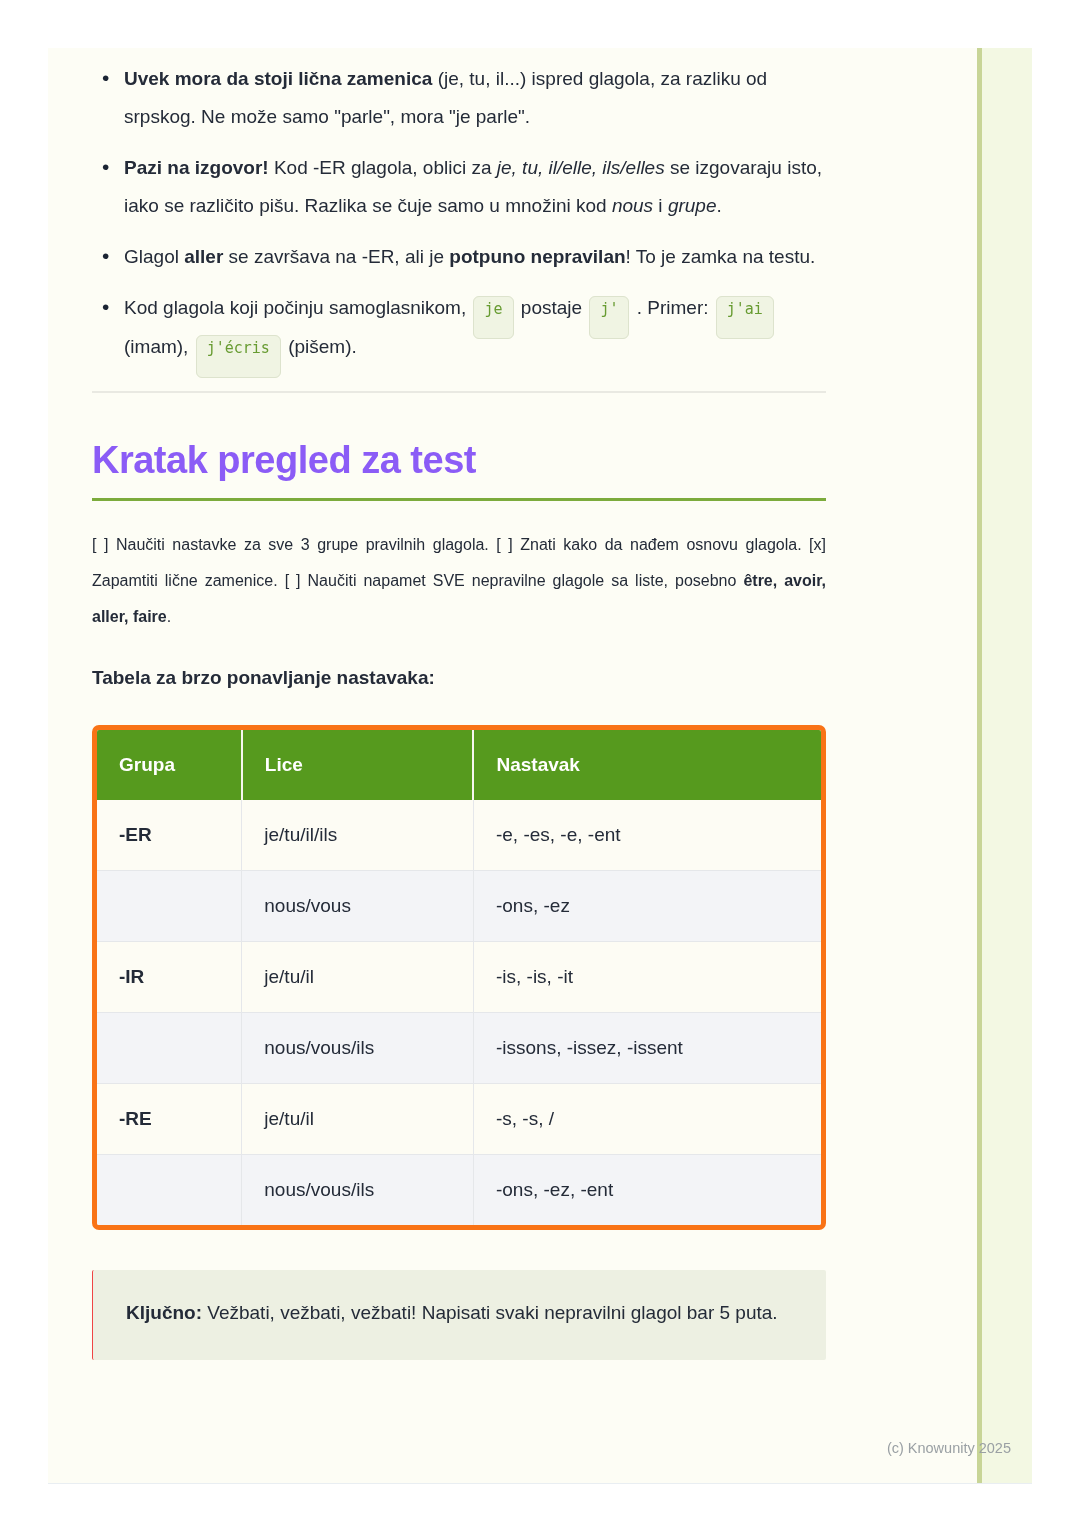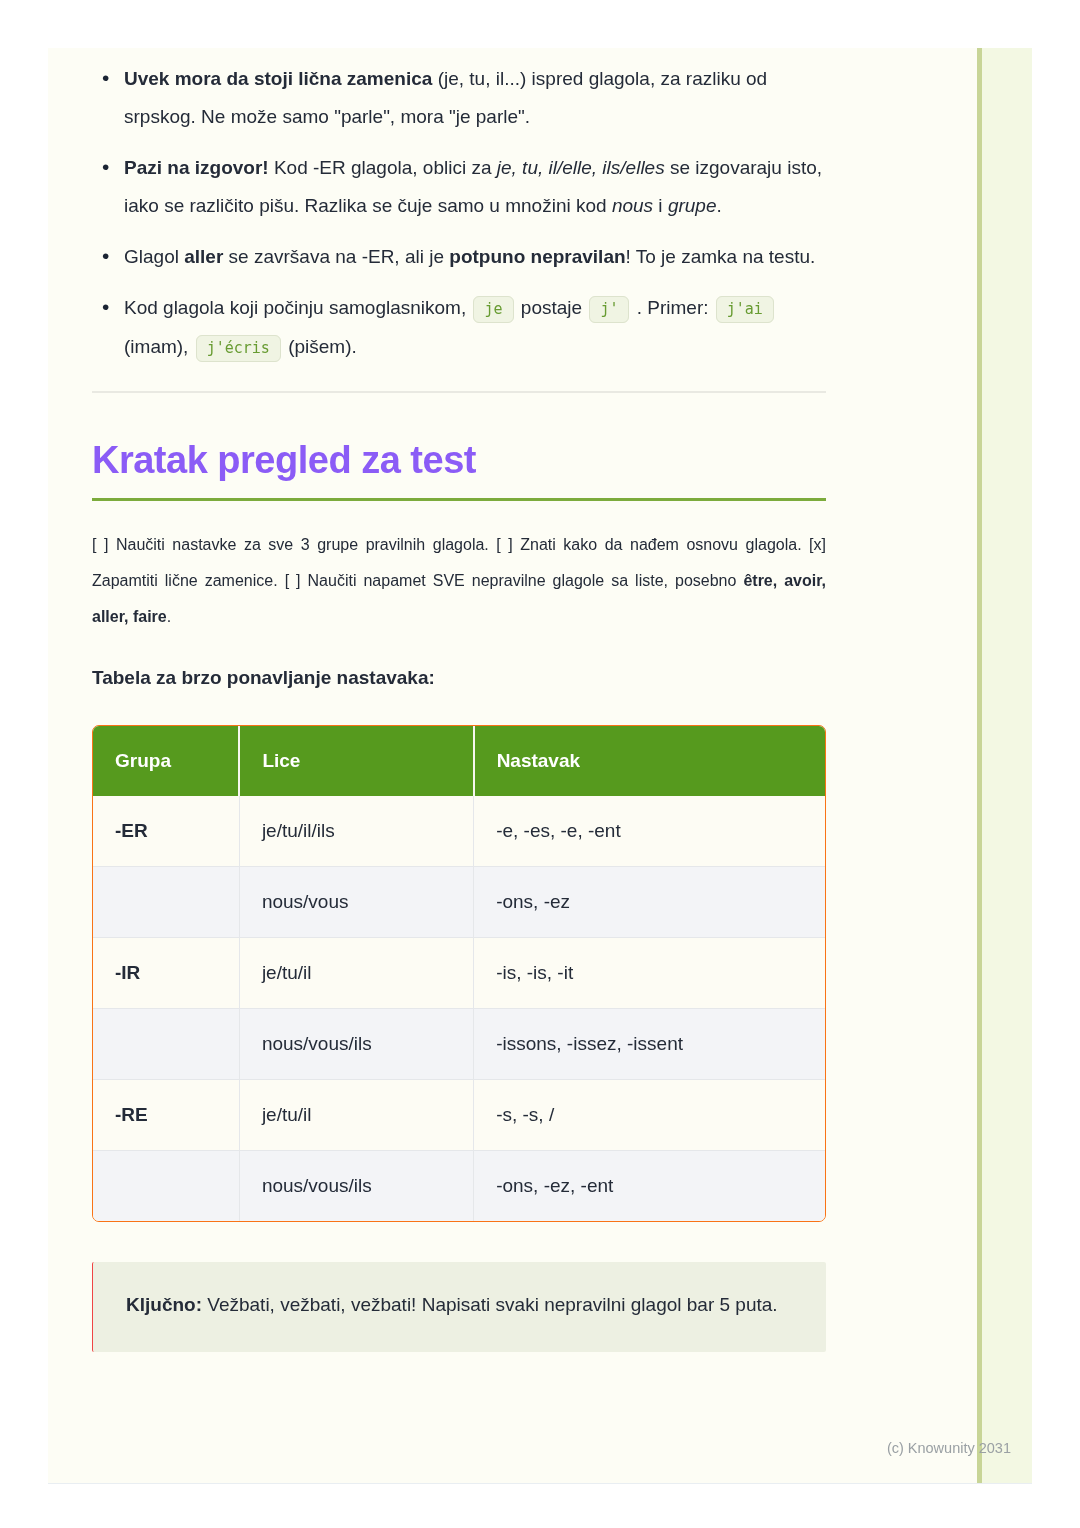--- a/index.html
+++ b/index.html
@@ -26,40 +26,40 @@
     content:"•"; position:absolute; left:10px; top:-1px;
     color:#1b2433; font-size:21px;
   }
 
   .seg-b { font-weight:700; }
   .seg-i { font-style:italic; }
   .seg-code {
     font-family:"DejaVu Sans Mono", monospace;
     font-size:15px; color:#679b31; background:#f0f4e3;
     border:1px solid #dde3cd; border-radius:6px;
-    padding:3px 10px 4px; margin:6px 2px; white-space:nowrap;
+    padding:3px 10px 20px; margin:6px 2px; white-space:nowrap;
   }
 
   .rule { border:none; border-top:2px solid #e9e9e2; margin-top:24px; }
 
   .heading {
     margin-top:46px; font-size:38px; font-weight:700; color:#8b5cf6;
     letter-spacing:-0.5px; padding-bottom:16px; border-bottom:3px solid #7cab3c;
   }
 
   .checklist {
     margin-top:26px; font-size:16px; line-height:36px;
     text-align:justify;
   }
 
   .table-intro { margin-top:32px; font-size:19px; font-weight:700; }
 
   .table-wrap {
     margin-top:36px; border-radius:7px; overflow:hidden;
-    border:1px solid #f97316;
+    border:5px solid #f97316;
   }
   table { width:100%; border-collapse:collapse; }
   col.c1 { width:20%; } col.c2 { width:32%; } col.c3 { width:48%; }
   thead th {
     background:#569a1e; color:#ffffff; font-weight:600; font-size:19px;
     text-align:left; padding:24px 22px; border-right:2px solid #f6f7ef;
   }
   thead th:last-child { border-right:none; }
   tbody td {
     font-size:19px; padding:24px 22px;
@@ -155,13 +155,13 @@
       </table>
     </div>
 
     <div class="callout">
       <p><span class="seg-b">Ključno:</span><span> Vežbati, vežbati, vežbati! Napisati svaki nepravilni glagol bar 5 puta.</span></p>
     </div>
 
   </div>
 </div>
 
-<div class="footer-watermark">(c) Knowunity 2031</div>
+<div class="footer-watermark">(c) Knowunity 2025</div>
 
 </body></html>

